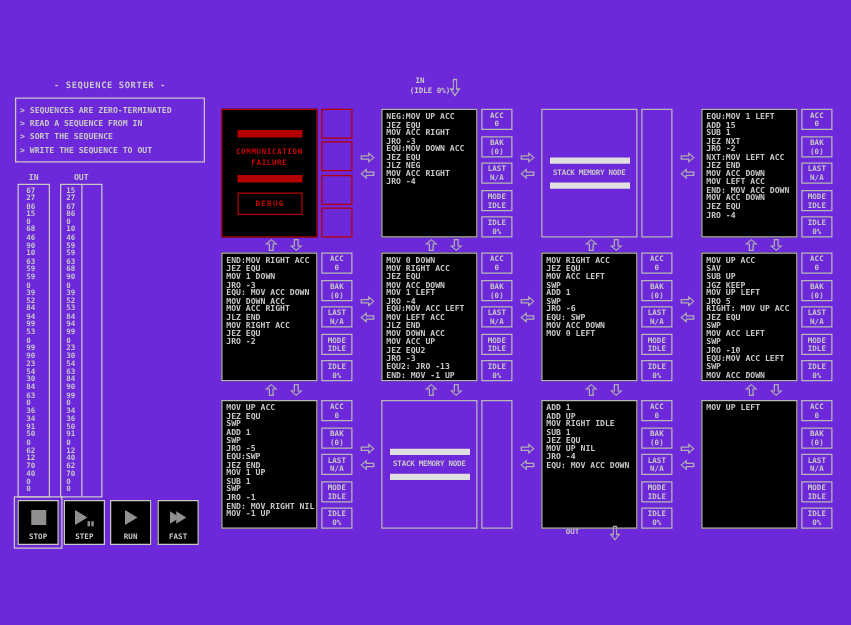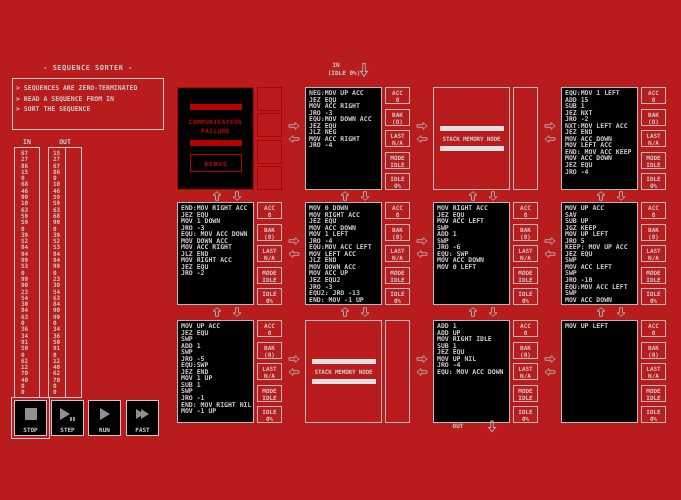--- a/index.html
+++ b/index.html
@@ -1,18 +1,18 @@
 <!DOCTYPE html>
 <html><head>
 <meta charset="utf-8">
 <style>
   *{margin:0;padding:0;box-sizing:border-box;}
   html,body{background:#000;}
   body{width:681px;height:500px;overflow:hidden;}
-  #screen{position:relative;width:681px;height:500px;background:#b91c1c;
+  #screen{position:relative;width:681px;height:500px;background:#6d28d9;
     font-family:"DejaVu Sans Mono","Liberation Mono",monospace;font-weight:bold;color:#c8c8c8;}
   .abs{position:absolute;}
 
   
   #title{left:12px;top:64px;width:152px;text-align:center;font-size:7px;letter-spacing:0.5px;}
   #desc{left:12px;top:78px;width:152px;height:52px;border:1px solid #c8c8c8;padding:4px 3px;}
   .desc-line{font-size:6.5px;line-height:10.5px;white-space:pre;}
 
   
   #in-label{left:14px;top:138px;width:26px;text-align:center;font-size:6.5px;}
@@ -69,20 +69,21 @@
 </head>
 <body>
 
 <div id="screen">
 
   <div class="abs" id="title">- SEQUENCE SORTER -</div>
   <div class="abs" id="desc">
     <div class="desc-line">&gt; SEQUENCES ARE ZERO-TERMINATED</div>
     <div class="desc-line">&gt; READ A SEQUENCE FROM IN</div>
     <div class="desc-line">&gt; SORT THE SEQUENCE</div>
+    <div class="desc-line">&gt; WRITE THE SEQUENCE TO OUT</div>
   </div>
 
   <div class="abs" id="in-label">IN</div>
   <div class="abs" id="out-label">OUT</div>
   <div class="abs" id="in-box">
       <div class="io-row">67</div>
       <div class="io-row">27</div>
       <div class="io-row">86</div>
       <div class="io-row">15</div>
       <div class="io-row">0</div>
@@ -233,21 +234,21 @@
         <div class="codebox">
           <div class="code-line">EQU:MOV 1 LEFT</div>
           <div class="code-line">ADD 15</div>
           <div class="code-line">SUB 1</div>
           <div class="code-line">JEZ NXT</div>
           <div class="code-line">JRO -2</div>
           <div class="code-line">NXT:MOV LEFT ACC</div>
           <div class="code-line">JEZ END</div>
           <div class="code-line">MOV ACC DOWN</div>
           <div class="code-line">MOV LEFT ACC</div>
-          <div class="code-line">END: MOV ACC KEEP</div>
+          <div class="code-line">END: MOV ACC DOWN</div>
           <div class="code-line">MOV ACC DOWN</div>
           <div class="code-line">JEZ EQU</div>
           <div class="code-line">JRO -4</div>
         </div>
         <div class="statuscol">
           <div class="stat" style="top: 0px;">
             <div class="stat-label">ACC</div>
             <div class="stat-value">0</div>
           </div>
           <div class="stat" style="top: 21.5px;">
@@ -383,21 +384,21 @@
         </div>
       </div>
       <div class="node" style="left: 561px; top: 202px;">
         <div class="codebox">
           <div class="code-line">MOV UP ACC</div>
           <div class="code-line">SAV</div>
           <div class="code-line">SUB UP</div>
           <div class="code-line">JGZ KEEP</div>
           <div class="code-line">MOV UP LEFT</div>
           <div class="code-line">JRO 5</div>
-          <div class="code-line">KEEP: MOV UP ACC</div>
+          <div class="code-line">RIGHT: MOV UP ACC</div>
           <div class="code-line">JEZ EQU</div>
           <div class="code-line">SWP</div>
           <div class="code-line">MOV ACC LEFT</div>
           <div class="code-line">SWP</div>
           <div class="code-line">JRO -10</div>
           <div class="code-line">EQU:MOV ACC LEFT</div>
           <div class="code-line">SWP</div>
           <div class="code-line">MOV ACC DOWN</div>
         </div>
         <div class="statuscol">

